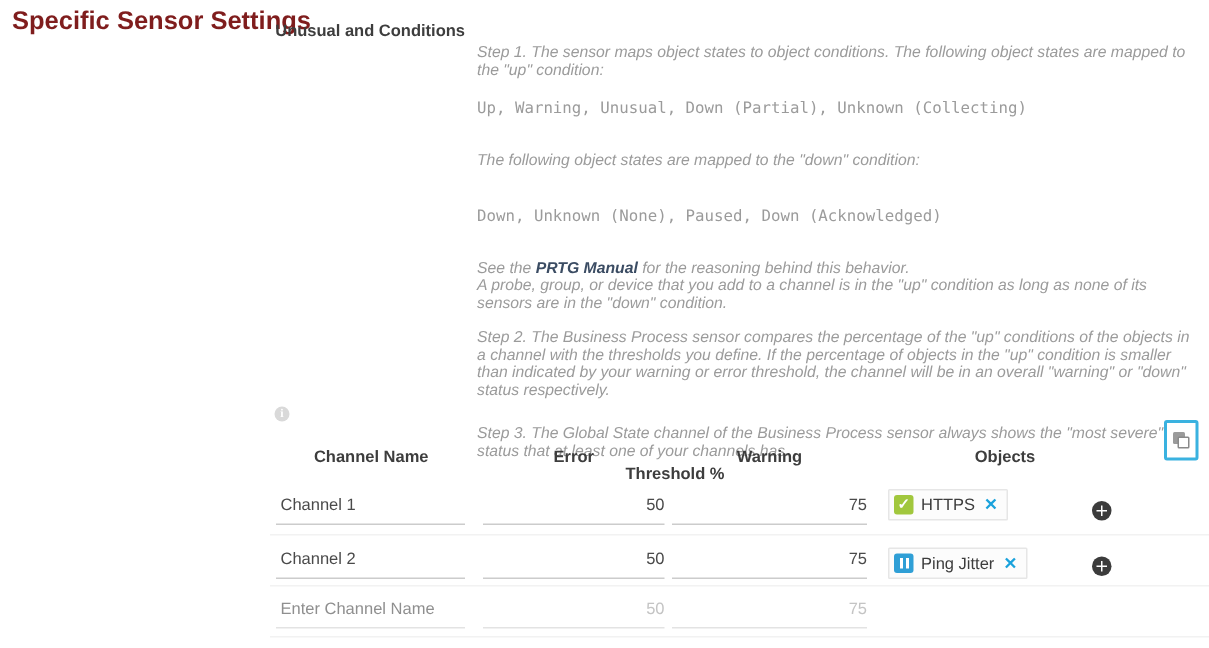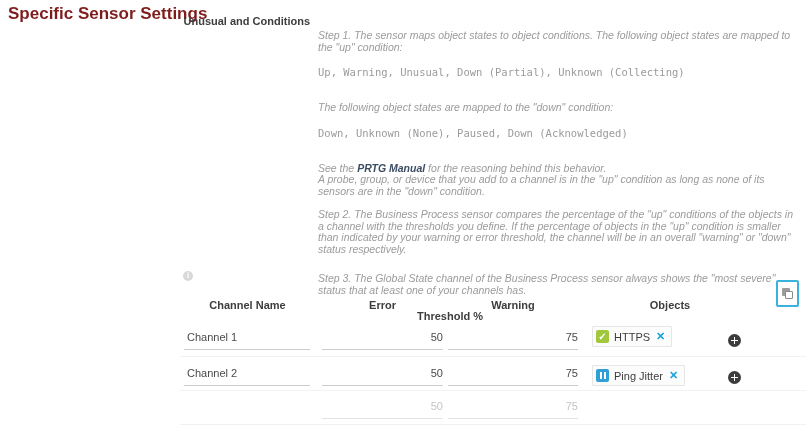--- a/index.html
+++ b/index.html
@@ -24,21 +24,21 @@
     font-size: 10.5px; line-height: 11.5px; color: #9b9b9b;
   }
   .help .ital { font-style: italic; }
   .help .mono {
     font-family: "DejaVu Sans Mono", monospace;
     font-style: normal; font-size: 10.5px; color: #9b9b9b;
   }
   .p1 { margin-top: 16px; }
   .m1 { margin-top: 14px; }
   .p2 { margin-top: 23px; }
-  .m2 { margin-top: 15px; }
+  .m2 { margin-top: 26px; }
   .p3 { margin-top: 23px; }
   .p4 { margin-top: 12px; }
   .p5 { margin-top: 18px; }
   .manual-link { color:#3b4c63; font-weight: bold; text-decoration: none; font-style: italic; cursor: pointer; }
 
   .tbl { position: absolute; left: 180px; top: 268px; width: 626px; height: 164px; }
   .info-icon {
     position: absolute; left: 3px; top: 3px; width: 10px; height: 10px;
     border-radius: 50%; background: #d9d9d9; color: #fff;
     font-size: 8px; line-height: 10px; text-align: center; font-weight: bold;
@@ -166,18 +166,19 @@
             <i></i>
             <i></i>
           </span>
         <span>Ping Jitter</span>
         <i class="tag-x">✕</i>
       </span>
     </div>
     <div class="add-btn ab-2"></div>
     <div class="sep sep-2"></div>
 
+    <input class="cell ghost r3 c-name" placeholder="Enter Channel Name" style="">
     <input class="cell num ghost r3 c-error" placeholder="50" style="">
     <input class="cell num ghost r3 c-warning" placeholder="75" style="">
     <div class="sep sep-3"></div>
 
   </div>
 </div>
 
 </body></html>

